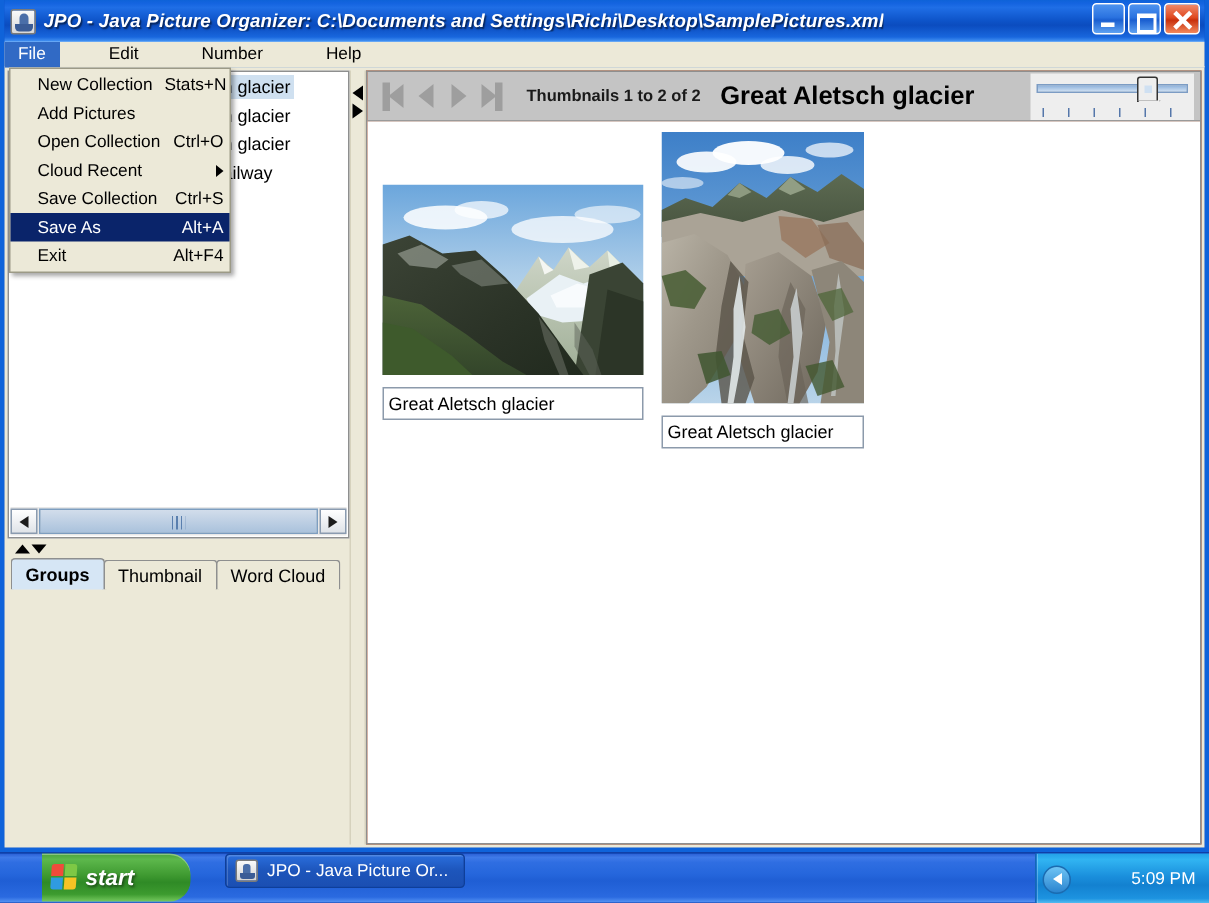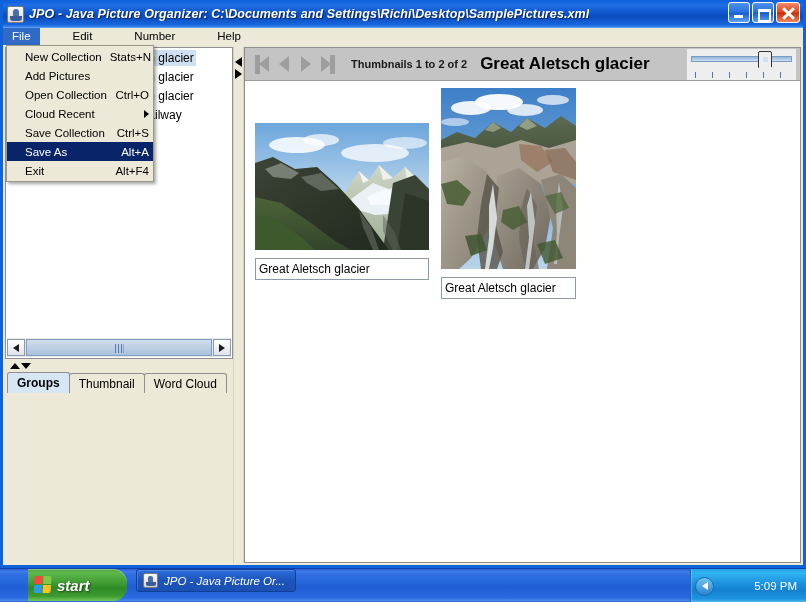--- a/index.html
+++ b/index.html
@@ -593,24 +593,23 @@
   #start-label {
     color: #fff;
     font-size: 15px;
     font-style: italic;
     font-weight: bold;
     text-shadow: 1px 1px 2px rgba(0,0,0,0.5);
   }
   #task-buttons {
     display: flex;
     align-items: center;
-    margin-left: 9px;
+    margin-left: 23px;
     flex: 1;
     min-width: 0;
-    font-style: italic;
   }
   .task-btn {
     height: 23px;
     min-width: 160px;
     max-width: 166px;
     background: linear-gradient(to bottom, #2a6edd, #1d55bb 50%, #1b4fb2);
     border: 1px solid #0f3f99;
     border-radius: 3px;
     display: flex;
     align-items: center;

